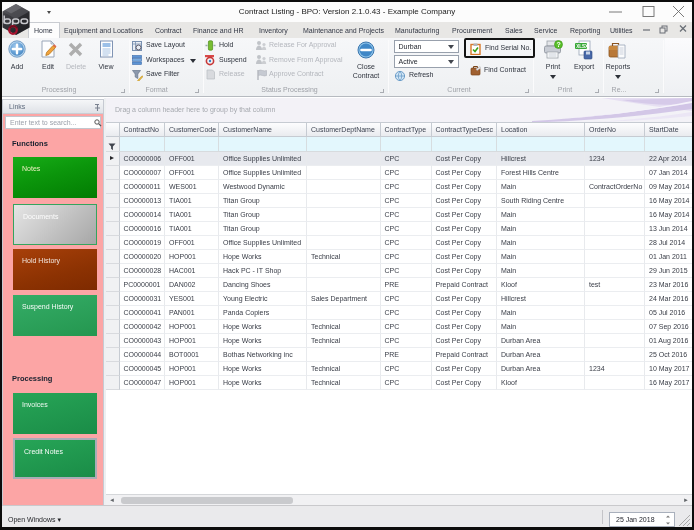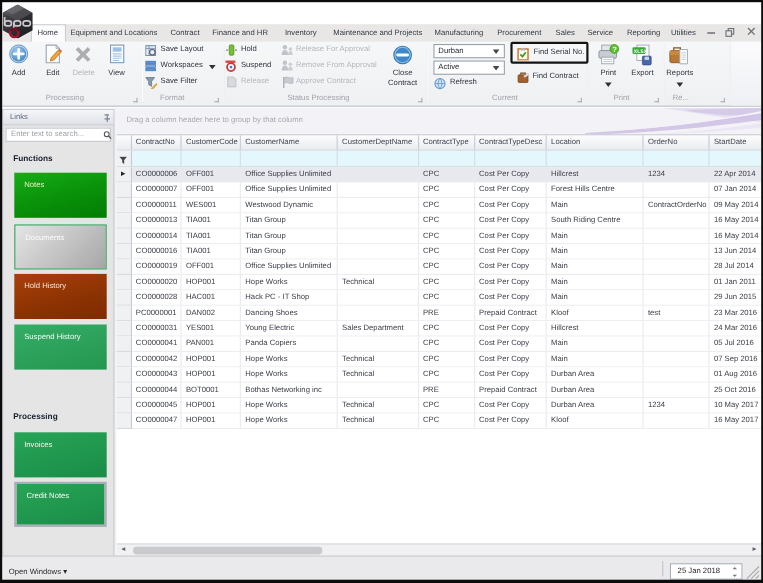--- a/index.html
+++ b/index.html
@@ -17,21 +17,21 @@
 #ribbon{position:absolute;left:2px;top:38px;width:690px;height:59px;background:linear-gradient(#f6f7f9,#eef0f2);border-bottom:1px solid #b6bac0}
 .vsep{position:absolute;top:2px;width:1px;height:53px;background:#d9dbde;border-right:1px solid #fbfbfc}
 .glabel{position:absolute;top:48px;font-size:7px;color:#9fa2a8;text-align:center}
 .launch{position:absolute;top:51px;width:4px;height:4px;border-right:1px solid #a9acb2;border-bottom:1px solid #a9acb2}
 .bigbtn{position:absolute;top:63px;font-size:7px;color:#2e333d;text-align:center;line-height:8.5px}
 .smalltxt{position:absolute;font-size:7px;color:#2e333d}
 .gray{color:#b4b7bd}
 .combo{position:absolute;width:65.5px;height:13px;background:#fff;border:1px solid #98a0ac;font-size:7px;color:#23272f;line-height:11px;padding-left:4px}
 .cArr{position:absolute;right:4px;top:4px;width:0;height:0;border-left:3px solid transparent;border-right:3px solid transparent;border-top:4px solid #42464e}
 
-#sidebar{position:absolute;left:2px;top:99px;width:102px;height:408px;background:#e5e5e5;border:1px solid #c6cad2}
+#sidebar{position:absolute;left:2px;top:99px;width:102px;height:408px;background:#fca5a5;border:1px solid #c6cad2}
 #linkshdr{position:absolute;left:0;top:0;width:100px;height:14px;background:linear-gradient(#f5f6f8,#dfe2e7);border-bottom:1px solid #c9cdd4;font-size:7px;color:#5f6b7e;padding:3px 0 0 6px}
 #search{position:absolute;left:2px;top:16px;width:96px;height:13px;background:#fff;border:1px solid #c2c6cd;font-size:7px;color:#9ca1ab;line-height:11px;padding-left:4px}
 .sbhead{position:absolute;left:9px;font-size:7.5px;font-weight:bold;color:#16202e}
 .sbtn{position:absolute;left:10px;width:84px;height:41px;font-size:7px;padding:8px 0 0 9px;color:#fff}
 
 #grid{position:absolute;left:106px;top:98px;width:586px;height:408px;background:#fff}
 #grouppanel{position:absolute;left:0;top:0;width:586px;height:24px;background:#f3f2f7;font-size:7px;color:#a6a9af;padding:8px 0 0 9px}
 #ghdr{position:absolute;left:0;top:24px;width:586px;height:15px;background:linear-gradient(#fdfdfe,#e9ebef);border-top:1px solid #c6cbd2;border-bottom:1px solid #c6cbd2}
 .hc{position:absolute;top:0;height:13px;border-right:1px solid #c6cbd2;font-size:7px;color:#3c4250;padding:3px 0 0 4px;white-space:nowrap;overflow:hidden}
 #ghdrind{position:absolute;left:0;top:0;width:13.5px;height:13px;border-right:1px solid #c6cbd2}
@@ -48,20 +48,30 @@
 #hthumb{position:absolute;left:15px;top:2px;width:172px;height:7px;background:#c9cacd;border-radius:3px}
 .sarr{position:absolute;top:2px;font-size:6px;color:#606468}
 
 #statusbar{position:absolute;left:2px;top:505px;width:690px;height:22px;background:#eaeaec;border-top:1px solid #c9c9cc}
 #openw{position:absolute;left:6px;top:10px;font-size:7px;color:#26282c}
 #datebox{position:absolute;left:607px;top:6px;width:66px;height:15px;background:#fff;border:1px solid #a9b0bc;font-size:7px;color:#23252d;line-height:13px;padding-left:6px}
 #bottombar{position:absolute;left:0;top:527px;width:694px;height:3px;background:#0c0c0c}
 .icon{position:absolute}
 </style></head><body>
 <div id="win">
+<div id="titlebar">
+ <div id="title">Contract Listing - BPO: Version 2.1.0.43 - Example Company</div>
+ <div id="qat"></div>
+ <svg class="wb" style="left:605px;top:0" width="85" height="20">
+   <line x1="2" y1="10" x2="15" y2="10" stroke="#6b6b6b" stroke-width="0.9"></line>
+   <rect x="36" y="4.5" width="11" height="10" fill="none" stroke="#6b6b6b" stroke-width="0.9"></rect>
+   <line x1="66" y1="4" x2="77" y2="15" stroke="#6b6b6b" stroke-width="0.9"></line>
+        <line x1="77" y1="4" x2="66" y2="15" stroke="#6b6b6b" stroke-width="0.9"></line>
+ </svg>
+</div>
 <div id="tabrow"></div>
 <div id="hometab"></div>
 <span class="tab" style="left:34px">Home</span>
 <span class="tab" style="left:64px">Equipment and Locations</span>
 <span class="tab" style="left:155px">Contract</span>
 <span class="tab" style="left:193px">Finance and HR</span>
 <span class="tab" style="left:259px">Inventory</span>
 <span class="tab" style="left:303px">Maintenance and Projects</span>
 <span class="tab" style="left:395px">Manufacturing</span>
 <span class="tab" style="left:452px">Procurement</span>

